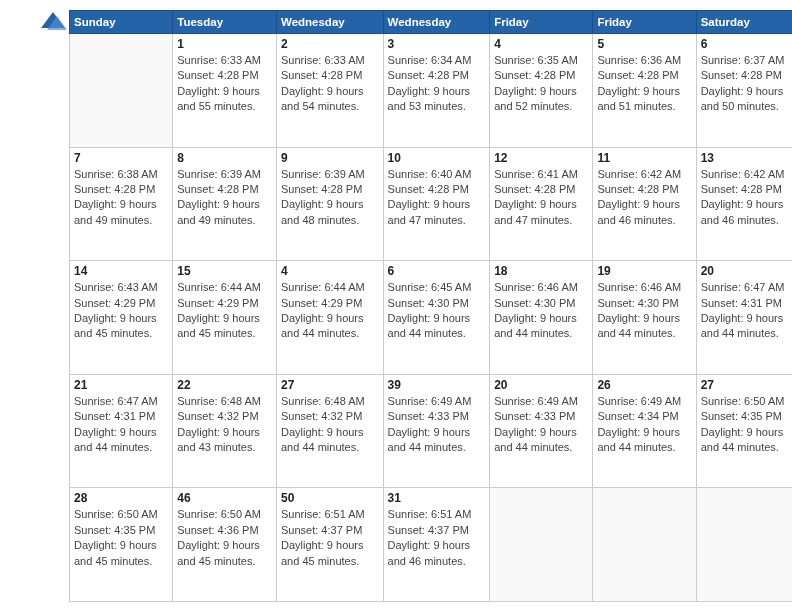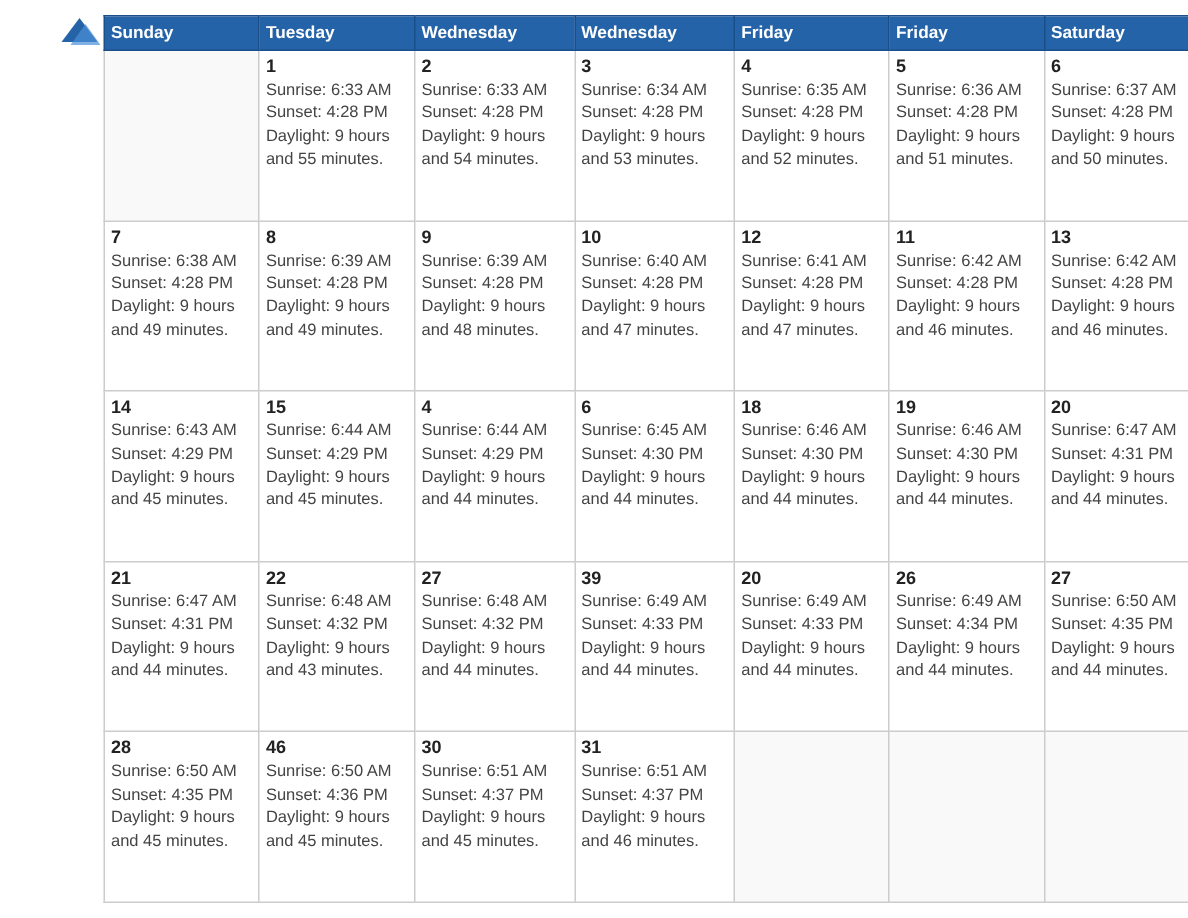--- a/index.html
+++ b/index.html
@@ -256,21 +256,21 @@
         <tr>
           <td>
             <span class="day-num">28</span>
             <div class="day-info">Sunrise: 6:50 AM<br>Sunset: 4:35 PM<br>Daylight: 9 hours and 45 minutes.</div>
           </td>
           <td>
             <span class="day-num">46</span>
             <div class="day-info">Sunrise: 6:50 AM<br>Sunset: 4:36 PM<br>Daylight: 9 hours and 45 minutes.</div>
           </td>
           <td>
-            <span class="day-num">30</span>
+            <span class="day-num">50</span>
             <div class="day-info">Sunrise: 6:51 AM<br>Sunset: 4:37 PM<br>Daylight: 9 hours and 45 minutes.</div>
           </td>
           <td>
             <span class="day-num">31</span>
             <div class="day-info">Sunrise: 6:51 AM<br>Sunset: 4:37 PM<br>Daylight: 9 hours and 46 minutes.</div>
           </td>
           <td class="empty-cell"></td>
           <td class="empty-cell"></td>
           <td class="empty-cell"></td>
         </tr>

